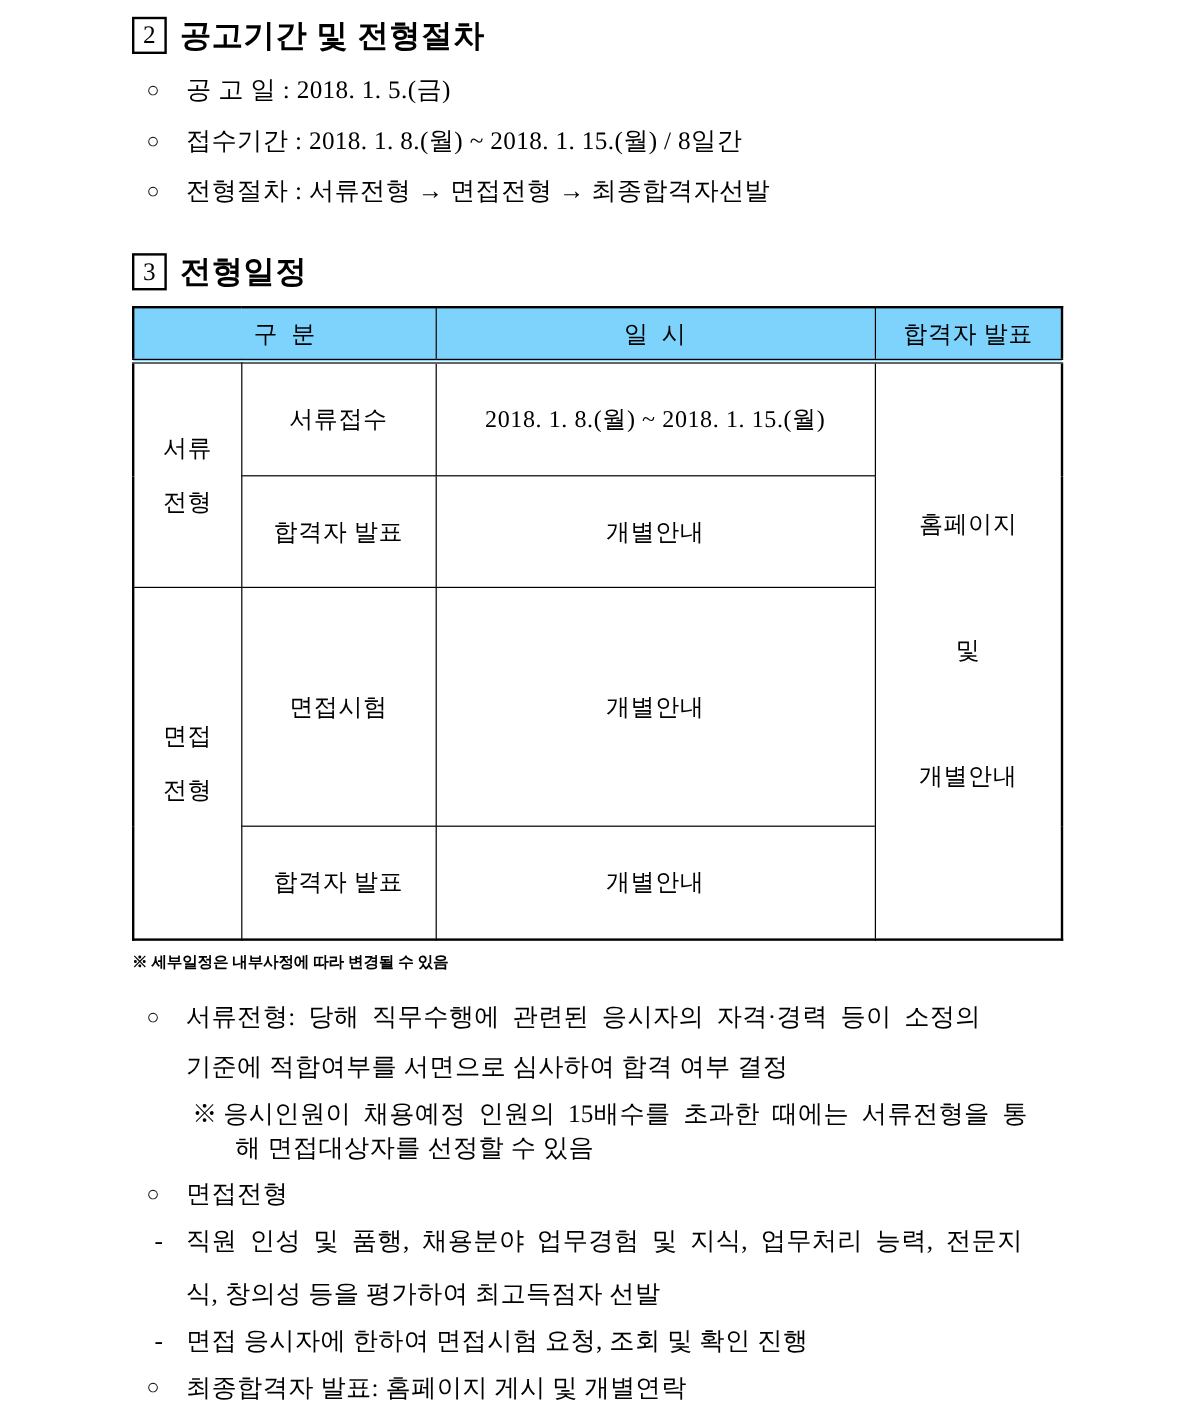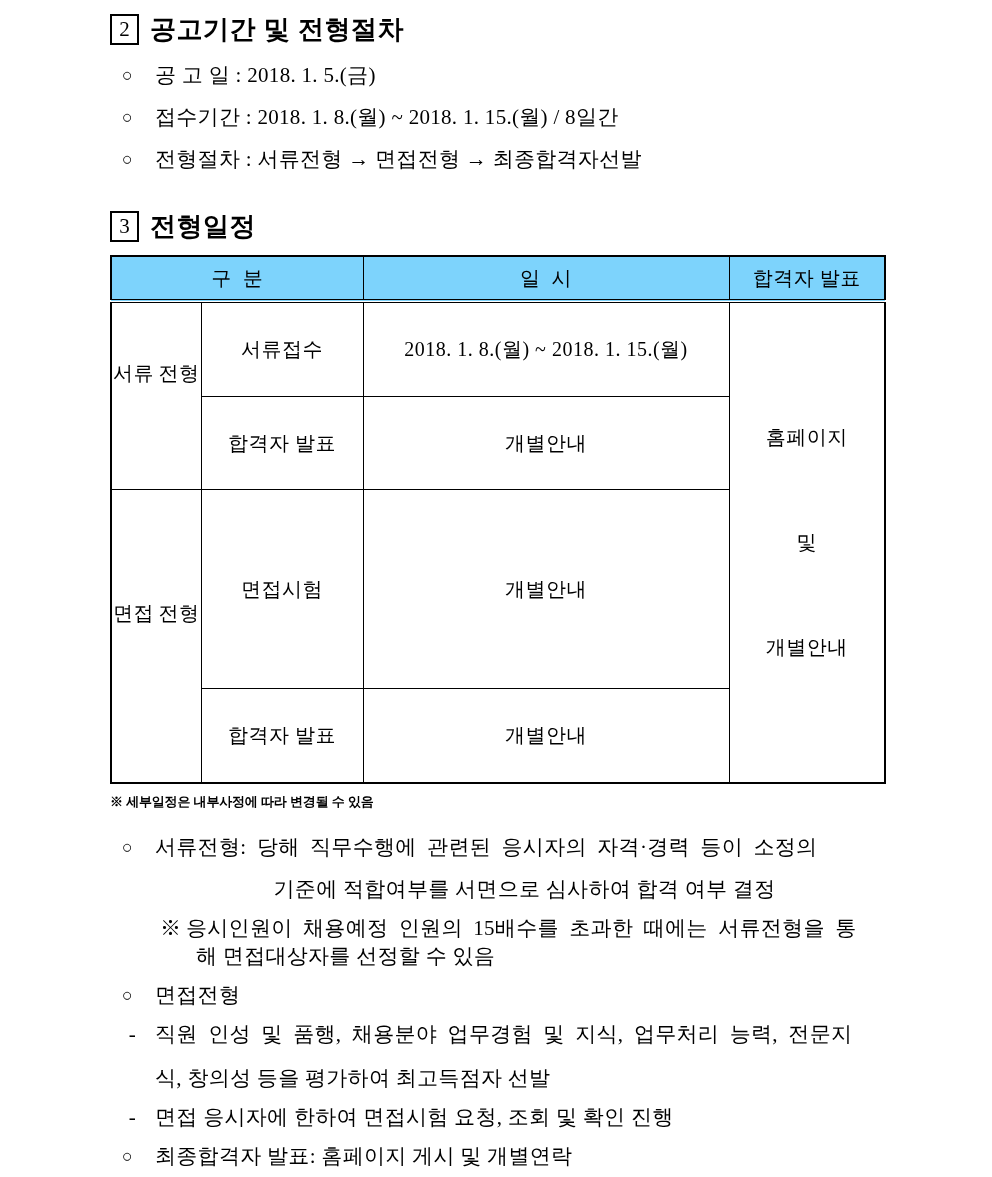--- a/index.html
+++ b/index.html
@@ -30,21 +30,21 @@
   }
   .marker { width:33px; flex-shrink:0; }
   .marker.circ { font-size:18px; }
   .para.dash .marker { text-align:center; padding-right:12px; box-sizing:border-box; }
   .para.indent { margin-left:50px; }
   .para.indent .marker { width:26px; }
   .ptext { flex:1; min-width:0; }
   .pline { display:block; white-space:pre-wrap; }
   .pline.wide { word-spacing:5px; }
   .pline.ind2 { padding-left:10px; }
-  .para.ls42 .pline + .pline { margin-top:15px;text-align:center; }
+  .para.ls42 .pline + .pline { margin-top:15px; }
   .para.ls32 .pline + .pline { margin-top:1px; }
   .para.ls28 .pline + .pline { margin-top:17px; }
   .body-paras .para { margin-bottom:12px; }
 
   
   .sched-table {
     border-collapse:collapse; table-layout:fixed;
     width:774px; border:2px solid #000;
     font-family:"Liberation Serif", serif; font-size:20px;
     letter-spacing:0.5px;
@@ -53,21 +53,21 @@
     background:#7dd3fc; border:1px solid #000;
     border-bottom:4px double #000;
     height:40px; font-weight:400; text-align:center;
     vertical-align:middle; white-space:pre;
   }
   .sched-table td {
     border:1px solid #000; height:46px;
     text-align:center; vertical-align:middle; white-space:pre;
   }
   .group-inner {
-    display:flex; flex-direction:row; justify-content:space-between;
+    display:flex; flex-direction:column; justify-content:space-between;
     height:72px; padding:10px 0;
   }
   .announce-inner { line-height:35px; }
   .announce-inner span { display:block; }
 
   
   .table-note {
     font-family:"Liberation Sans", sans-serif; font-weight:700;
     font-size:13px; line-height:20px; margin:8px 0 22px 0;
     letter-spacing:-0.2px;

